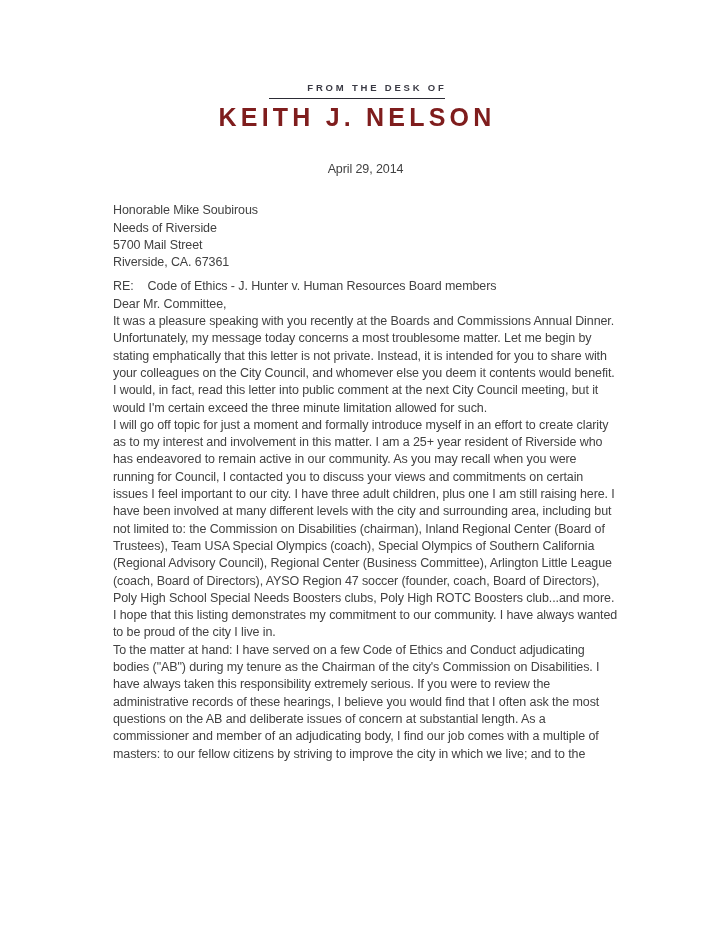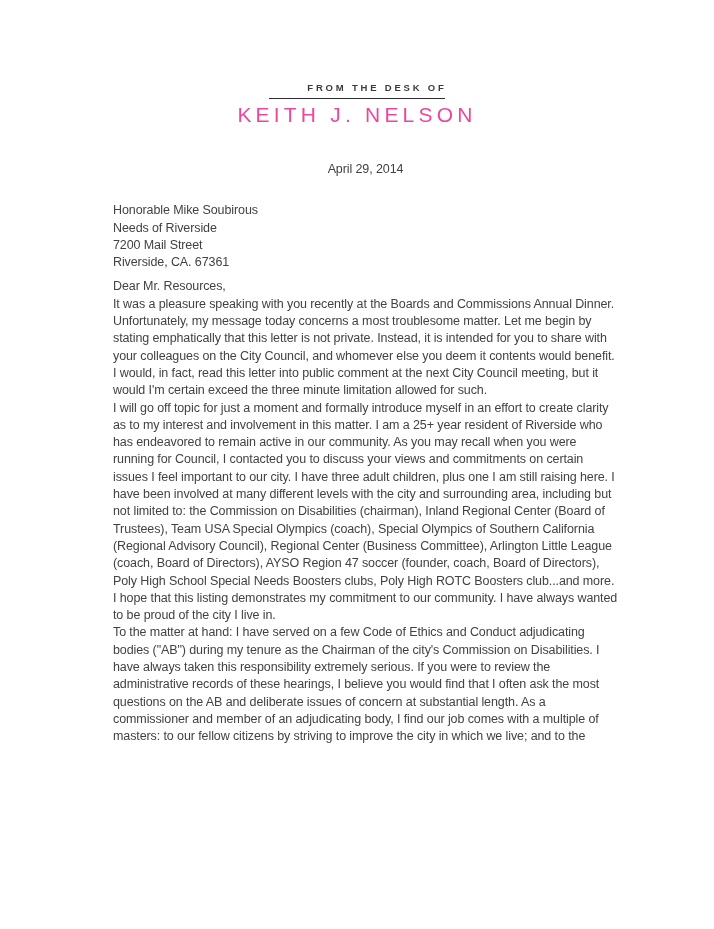--- a/index.html
+++ b/index.html
@@ -30,24 +30,24 @@
     color: #3a3a44;
     padding-left: 40px;
   }
   .lh-rule {
     width: 176px;
     height: 0;
     border-top: 1.5px solid #2c2c35;
     margin: 5px auto 4px auto;
   }
   .lh-name {
-    font-size: 21px;
-    font-weight: normal;
+    font-size: 25px;
+    font-weight: bold;
     letter-spacing: 4.2px;
-    color: #ec4899;
+    color: #7f1d1d;
   }
   
   .content {
     position: absolute;
     left: 113px;
     top: 161px;
     width: 505px;
     color: #424242;
     font-size: 12.5px;
     line-height: 17.3px;
@@ -72,26 +72,29 @@
     <div class="lh-name">KEITH J. NELSON</div>
   </header>
 
   <main class="content">
 
     <p class="date-line">April 29, 2014</p>
 
     <div class="address-block">
       <p>Honorable Mike Soubirous</p>
       <p>Needs of Riverside</p>
-      <p>7200 Mail Street</p>
+      <p>5700 Mail Street</p>
       <p>Riverside, CA. 67361</p>
     </div>
 
+    <p class="re-line">
+      <span>RE:</span><span class="re-subject">Code of Ethics - J. Hunter v. Human Resources Board members</span>
+    </p>
 
-    <p class="salutation">Dear Mr. Resources,</p>
+    <p class="salutation">Dear Mr. Committee,</p>
 
     <p class="para">It was a pleasure speaking with you recently at the Boards and Commissions Annual Dinner. Unfortunately, my message today concerns a most troublesome matter.  Let me begin by stating emphatically that this letter is not private.  Instead, it is intended for you to share with your colleagues on the City Council, and whomever else you deem it contents would benefit.  I would, in fact, read this letter into public comment at the next City Council meeting, but it would I'm certain exceed the three minute limitation allowed for such.</p>
 
     <p class="para">I will go off topic for just a moment and formally introduce myself in an effort to create clarity as to my interest and involvement in this matter. I am a 25+ year resident of Riverside who has endeavored to remain active in our community. As you may recall when you were running for Council, I contacted you to discuss your views and commitments on certain issues I feel important to our city.  I have three adult children, plus one I am still raising here. I have been involved at many different levels with the city and surrounding area, including but not limited to: the Commission on Disabilities (chairman), Inland Regional Center (Board of Trustees), Team USA Special Olympics (coach), Special Olympics of Southern California (Regional Advisory Council), Regional Center (Business Committee), Arlington Little League (coach, Board of Directors), AYSO Region 47 soccer (founder, coach, Board of Directors), Poly High School Special Needs Boosters clubs, Poly High ROTC Boosters club...and more.  I hope that this listing demonstrates my commitment to our community.  I have always wanted to be proud of the city I live in.</p>
 
     <p class="para">To the matter at hand: I have served on a few Code of Ethics and Conduct adjudicating bodies ("AB") during my tenure as the Chairman of the city's Commission on Disabilities.  I have always taken this responsibility extremely serious.  If you were to review the administrative records of these hearings, I believe you would find that I often ask the most questions on the AB and deliberate issues of concern at substantial length.  As a commissioner and member of an adjudicating body, I find our job comes with a multiple of masters: to our fellow citizens by striving to improve the city in which we live; and to the</p>
 
   </main>
 
 </div>

